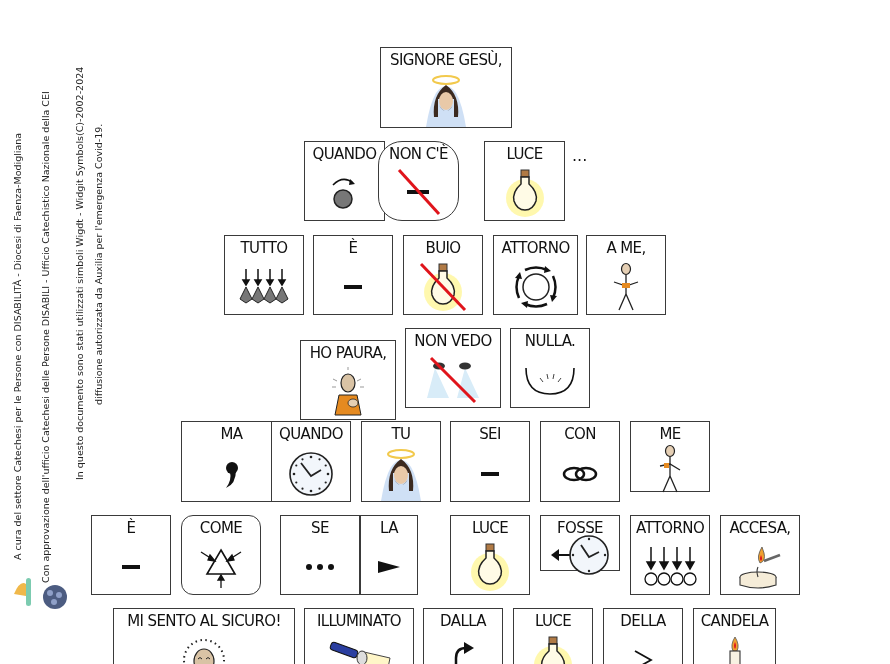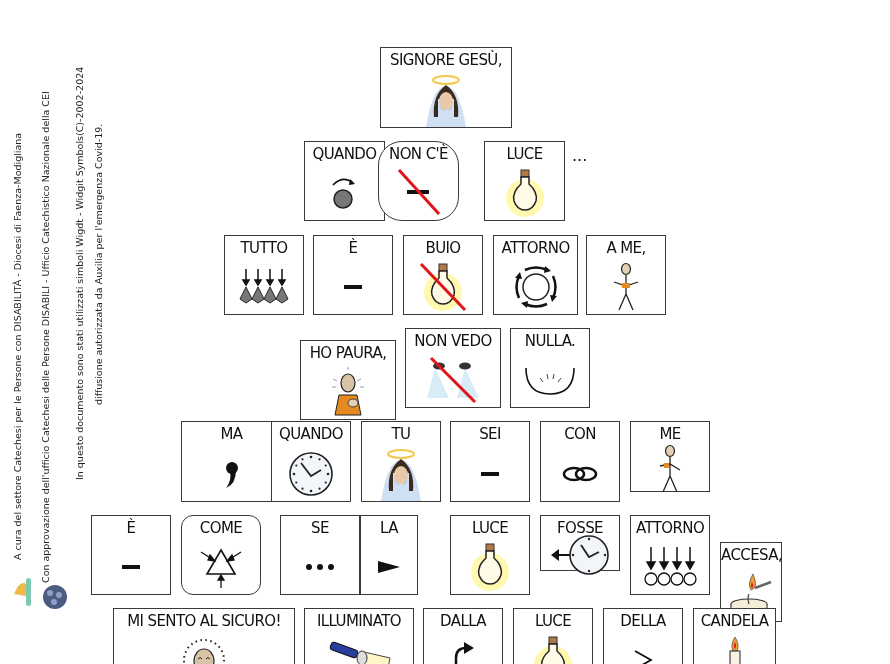--- a/index.html
+++ b/index.html
@@ -362,21 +362,21 @@
     </g>
     <g fill="#fff" stroke="#111" stroke-width="1.3">
       <circle cx="9" cy="34" r="6"></circle>
           <circle cx="22" cy="34" r="6"></circle>
           <circle cx="35" cy="34" r="6"></circle>
           <circle cx="48" cy="34" r="6"></circle>
     </g>
   </svg>
     </div>
 </div>
-<div class="card" style="left:720px; top:542px; width:62px; height:80px;">
+<div class="card" style="left:720px; top:515px; width:80px; height:80px;">
   <div class="label">ACCESA,</div>
   <div class="sym">
       <svg width="52" height="48" viewBox="0 0 52 48">
     <path d="M28 4 Q22 14 26 20 Q32 18 30 10 Z" fill="#f0a030" stroke="#555" stroke-width="0.8"></path>
     <path d="M27 12 Q25 16 27 18 Q29 16 27 12 Z" fill="#e0141b"></path>
     <line x1="30" y1="18" x2="46" y2="12" stroke="#666" stroke-width="2.5"></line>
     <ellipse cx="24" cy="34" rx="18" ry="5" fill="#f5ecd8" stroke="#333" stroke-width="1.1"></ellipse>
     <path d="M6 34 L6 42 Q24 48 42 42 L42 34" fill="#f5ecd8" stroke="#333" stroke-width="1.1"></path>
     <path d="M24 34 Q22 28 24 24" fill="none" stroke="#333" stroke-width="1.1"></path>
   </svg>

